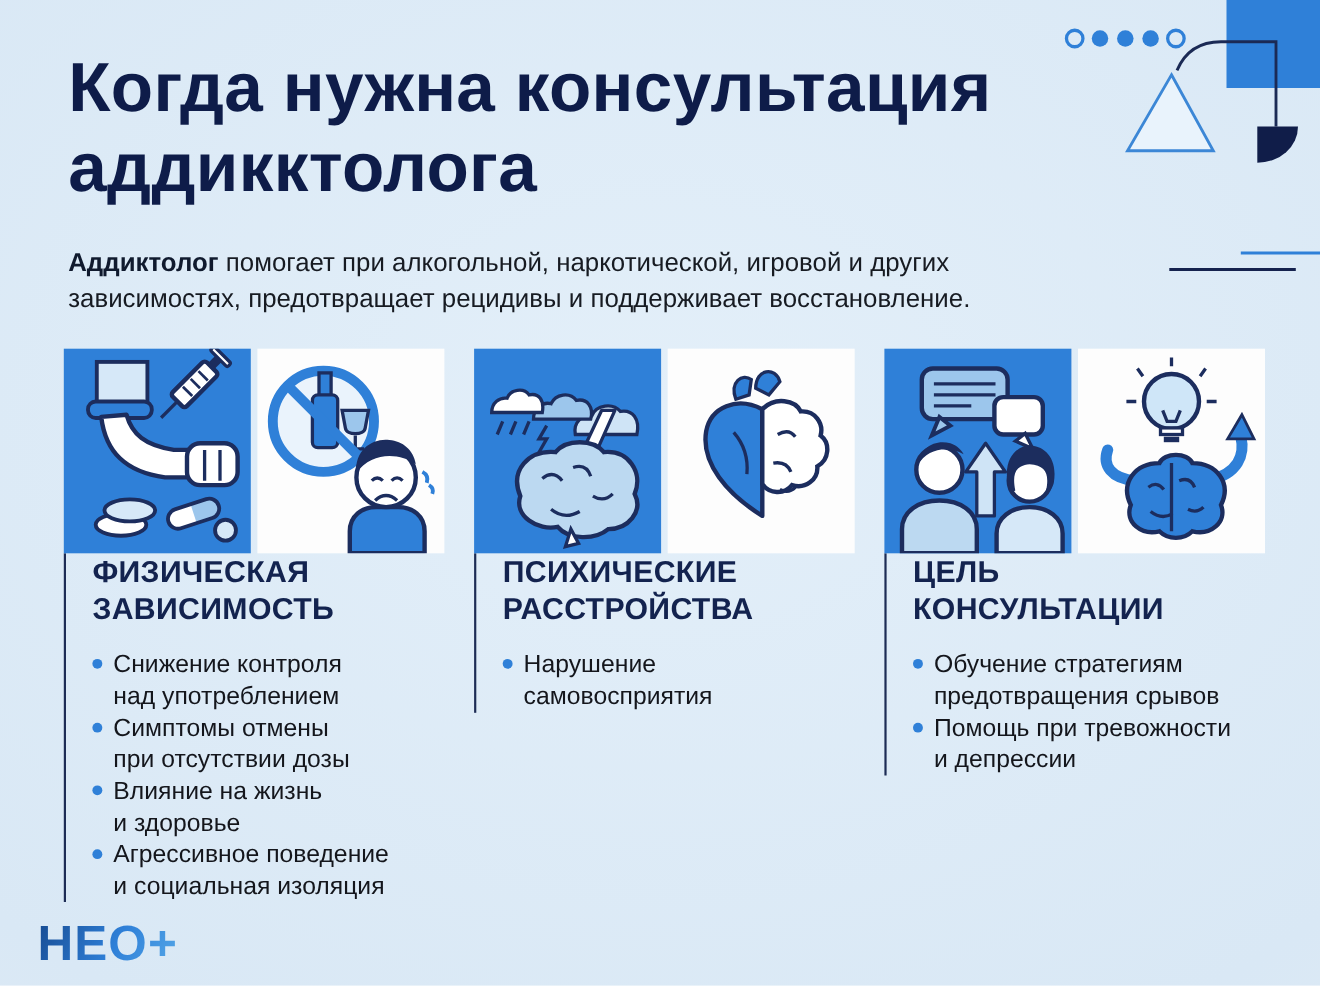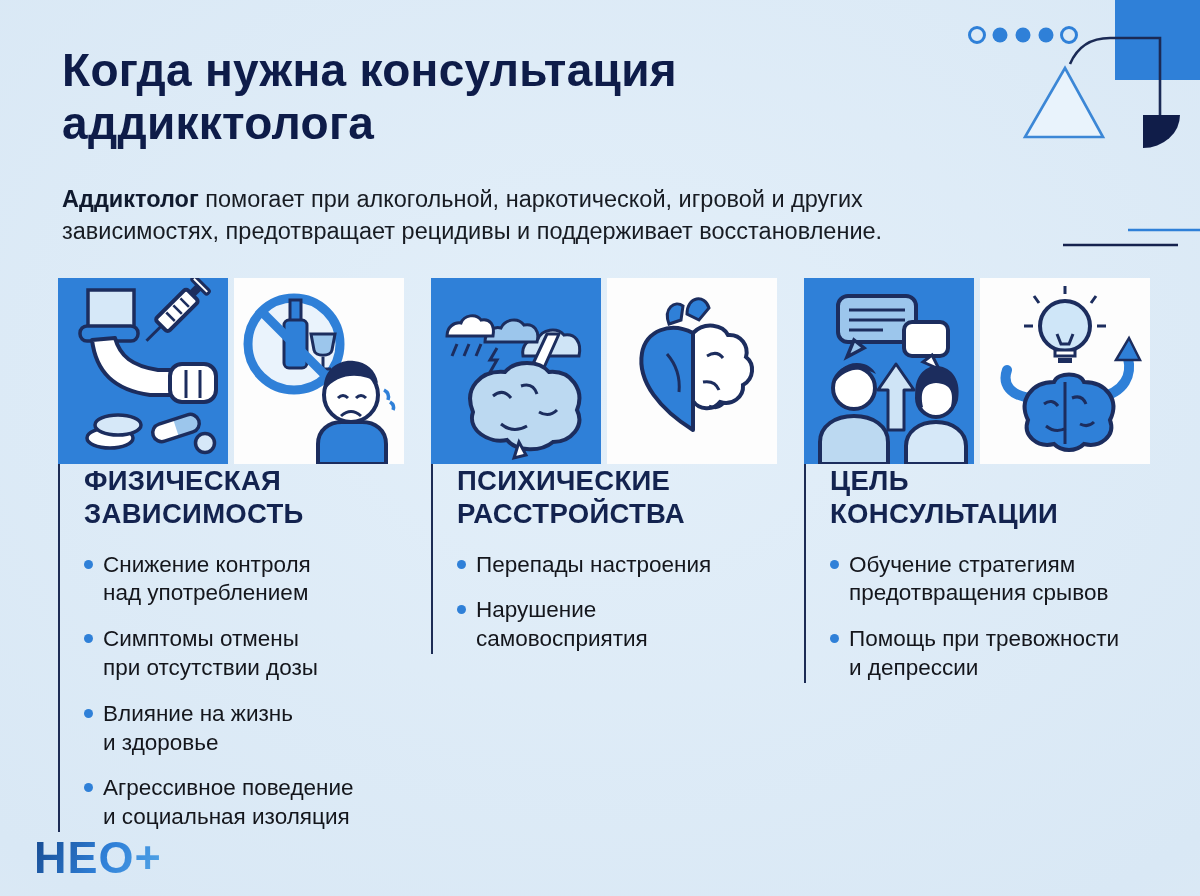--- a/index.html
+++ b/index.html
@@ -5,21 +5,21 @@
   * { margin:0; padding:0; box-sizing:border-box; }
   html,body { width:1200px; height:896px; }
   body { font-family:"Liberation Sans", sans-serif; }
   .page {
     position:relative; width:1200px; height:896px; overflow:hidden;
     background: radial-gradient(130% 130% at 50% 42%, #e3eff9 0%, #d9e8f5 55%, #e7eef6 100%);
   }
   
   .header { padding:44px 40px 0 62px; position:relative; z-index:2; }
   .title {
-    font-size:46px; font-weight:800; color:#0e1c49; line-height:1.16;
+    font-size:63px; font-weight:800; color:#0e1c49; line-height:1.16;
     letter-spacing:.3px; white-space:pre-line; max-width:900px;
   }
   .intro {
     margin-top:32px; font-size:23.5px; color:#171b22; line-height:1.38;
     max-width:1040px; white-space:pre-line;
   }
   .intro .bold { font-weight:700; color:#101a2e; }
   
   .decor-tr { position:absolute; top:0; right:0; width:262px; height:260px; z-index:1; }
   
@@ -28,21 +28,21 @@
   .tiles { display:flex; gap:6px; }
   .tile { width:170px; height:186px; flex:0 0 auto; }
   .tile.blue  { background:#2f80d8; }
   .tile.white { background:#fdfdfd; }
   .tile svg { width:100%; height:100%; display:block; }
   .content { border-left:2.5px solid #1d2c55; padding-left:24px; }
   .col-heading {
     font-size:27.5px; font-weight:800; color:#13234f; line-height:1.22;
     letter-spacing:.3px; white-space:pre-line;
   }
-  .bullets { list-style:none; margin-top:20px; display:flex; flex-direction:column; gap:17px; }
+  .bullets { list-style:none; margin-top:20px; display:flex; flex-direction:column; }
   .bullets li {
     position:relative; padding-left:19px; font-size:22.5px; line-height:1.28;
     color:#14161c; white-space:pre-line;
   }
   .bullets li::before {
     content:""; position:absolute; left:0; top:9px; width:9px; height:9px;
     border-radius:50%; background:#2f80d8;
   }
   
   .logo {
@@ -170,21 +170,20 @@
             <path d="M60,76 q14,16 12,38" stroke="#1c2d5e" stroke-width="3" fill="none"></path>
             <path d="M86,55 c12,-12 30,-8 35,2 c13,-1 21,11 18,22 c9,7 8,22 -3,28 c1,12 -11,21 -23,17 c-7,9 -21,8 -27,-1 Z" fill="#ffffff" stroke="#1c2d5e" stroke-width="4"></path>
             <path d="M100,78 q10,-6 16,2 M96,104 q12,-2 16,8 M102,128 q8,4 14,-2" stroke="#1c2d5e" stroke-width="3" fill="none"></path>
           </svg>
         </div>
       </div>
       <div class="content">
         <h2 class="col-heading">ПСИХИЧЕСКИЕ
 РАССТРОЙСТВА</h2>
         <ul class="bullets">
-          <li>Перепады настроения</li>
           <li>Нарушение
 самовосприятия</li>
         </ul>
       </div>
     </div>
 
     <div class="column">
       <div class="tiles">
         <div class="tile blue">
           <svg viewBox="0 0 170 186">

